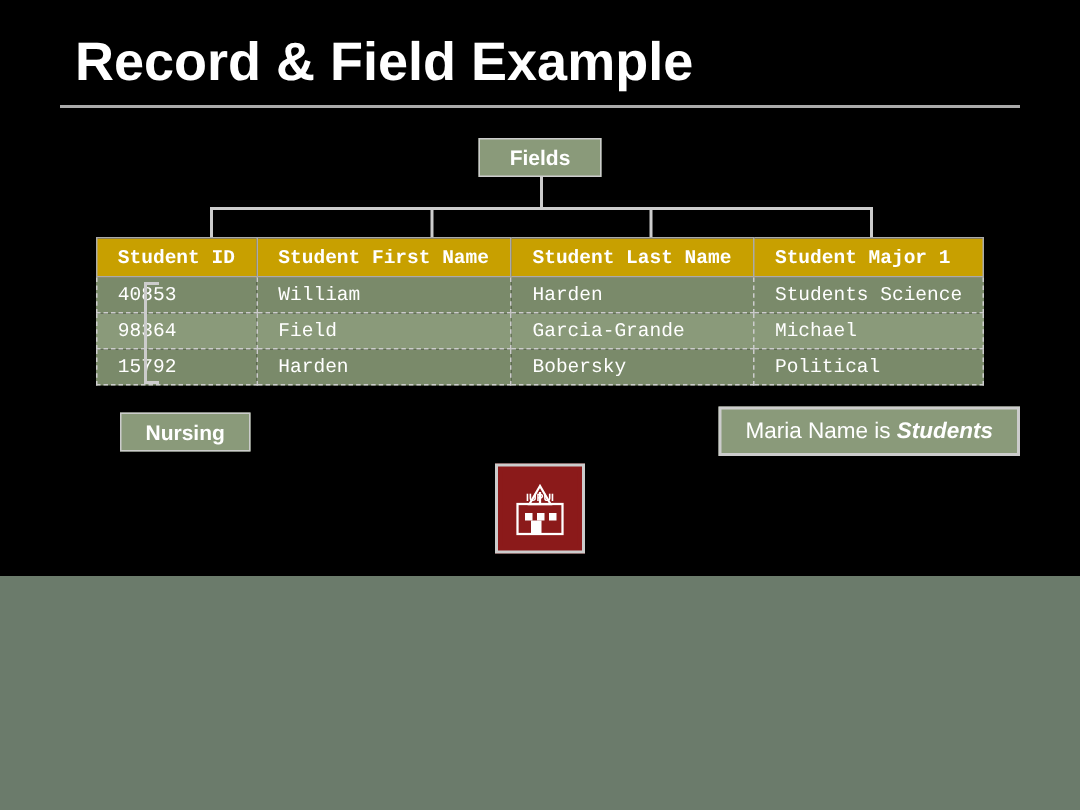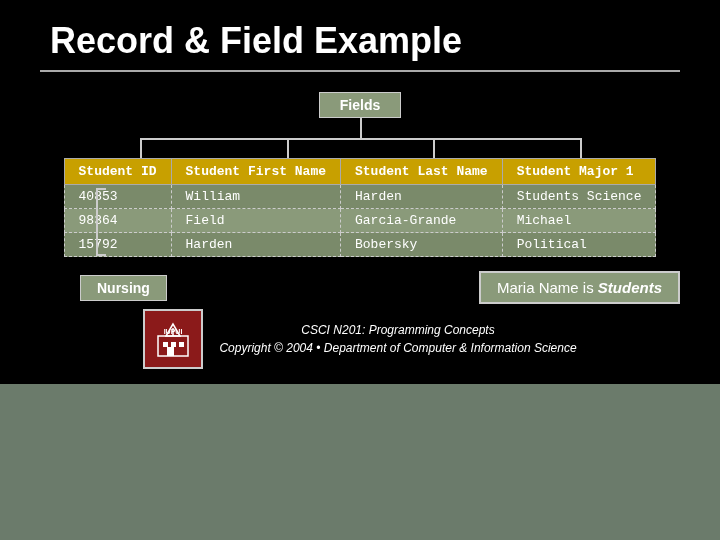--- a/index.html
+++ b/index.html
@@ -271,19 +271,15 @@
 
         <rect x="10" y="22" width="30" height="20" fill="none" stroke="white" stroke-width="1.5"></rect>
         <rect x="15" y="28" width="5" height="5" fill="white"></rect>
         <rect x="23" y="28" width="5" height="5" fill="white"></rect>
         <rect x="31" y="28" width="5" height="5" fill="white"></rect>
         <rect x="19" y="33" width="7" height="9" fill="white"></rect>
         <line x1="25" y1="22" x2="25" y2="14" stroke="white" stroke-width="1.5"></line>
         <polygon points="25,10 18,22 32,22" fill="none" stroke="white" stroke-width="1.5"></polygon>
       </svg>
     </div>
-    <div class="footer-text">
-      <div>CSCI N201: Programming Concepts</div>
-      <div>Copyright © 2004 • Department of Computer &amp; Information Science</div>
-    </div>
   </div>
 
 </div>
 
 </body></html>

